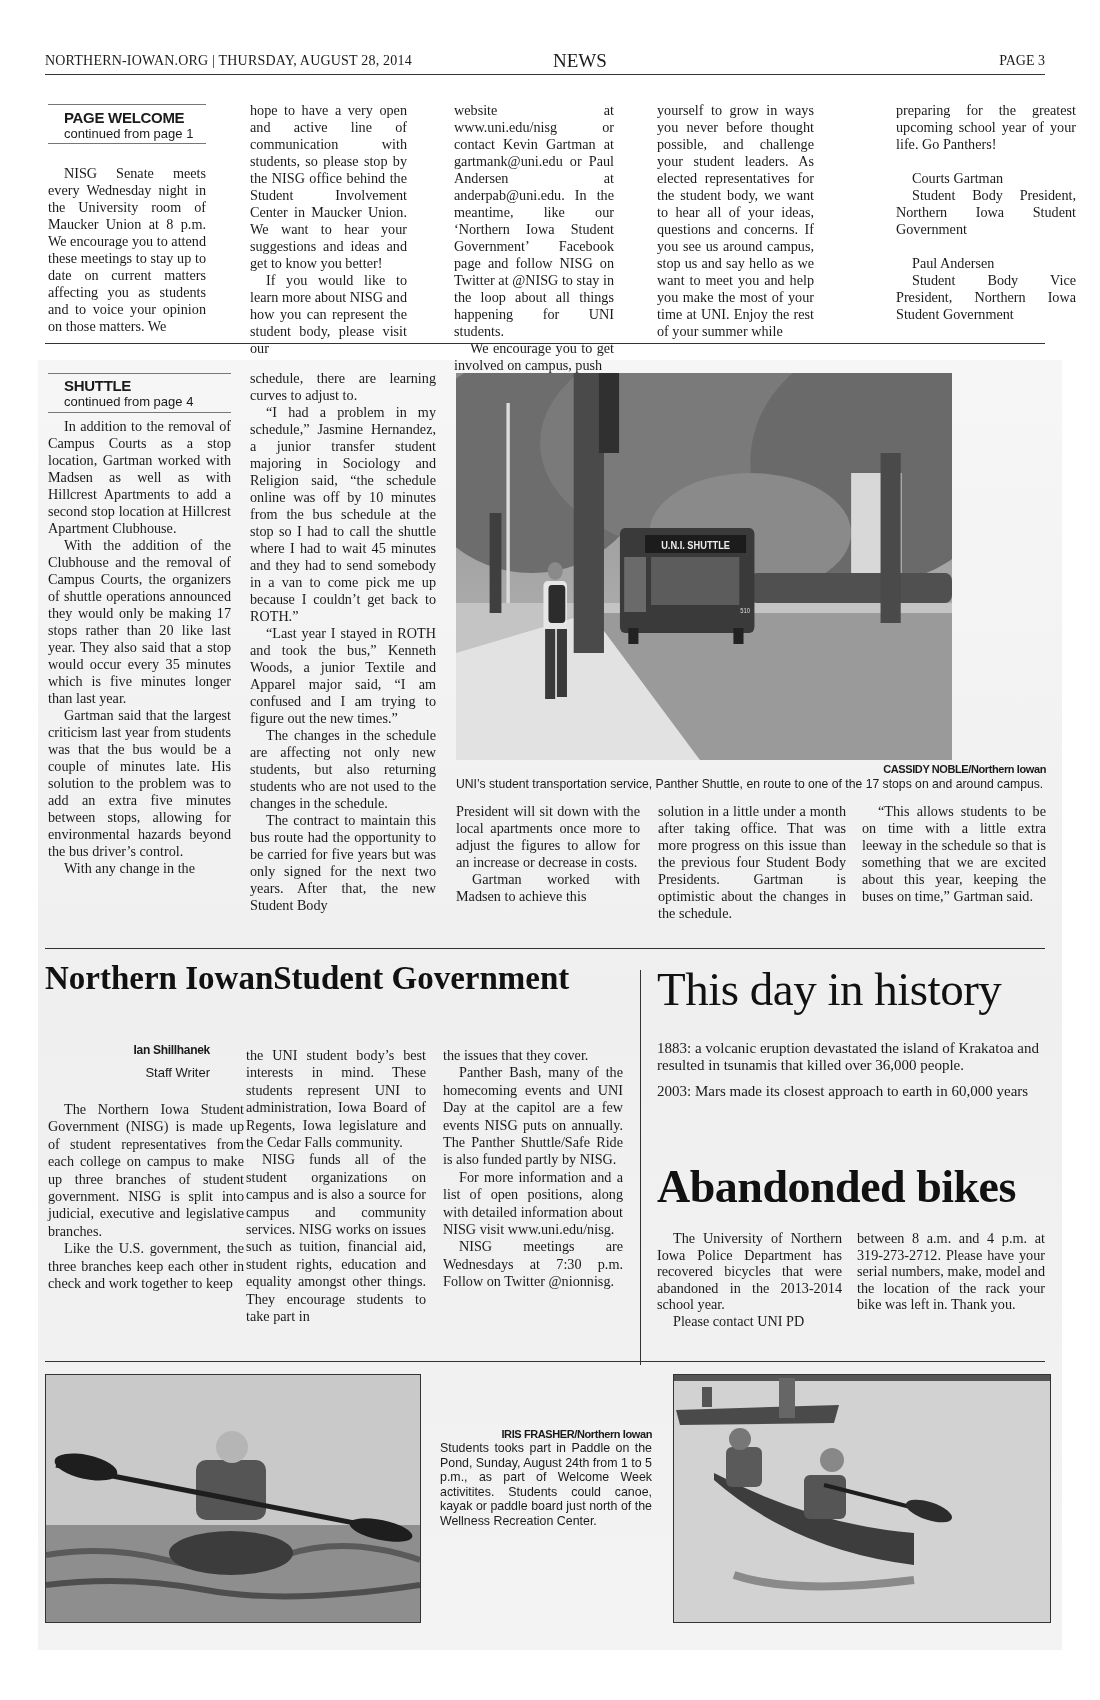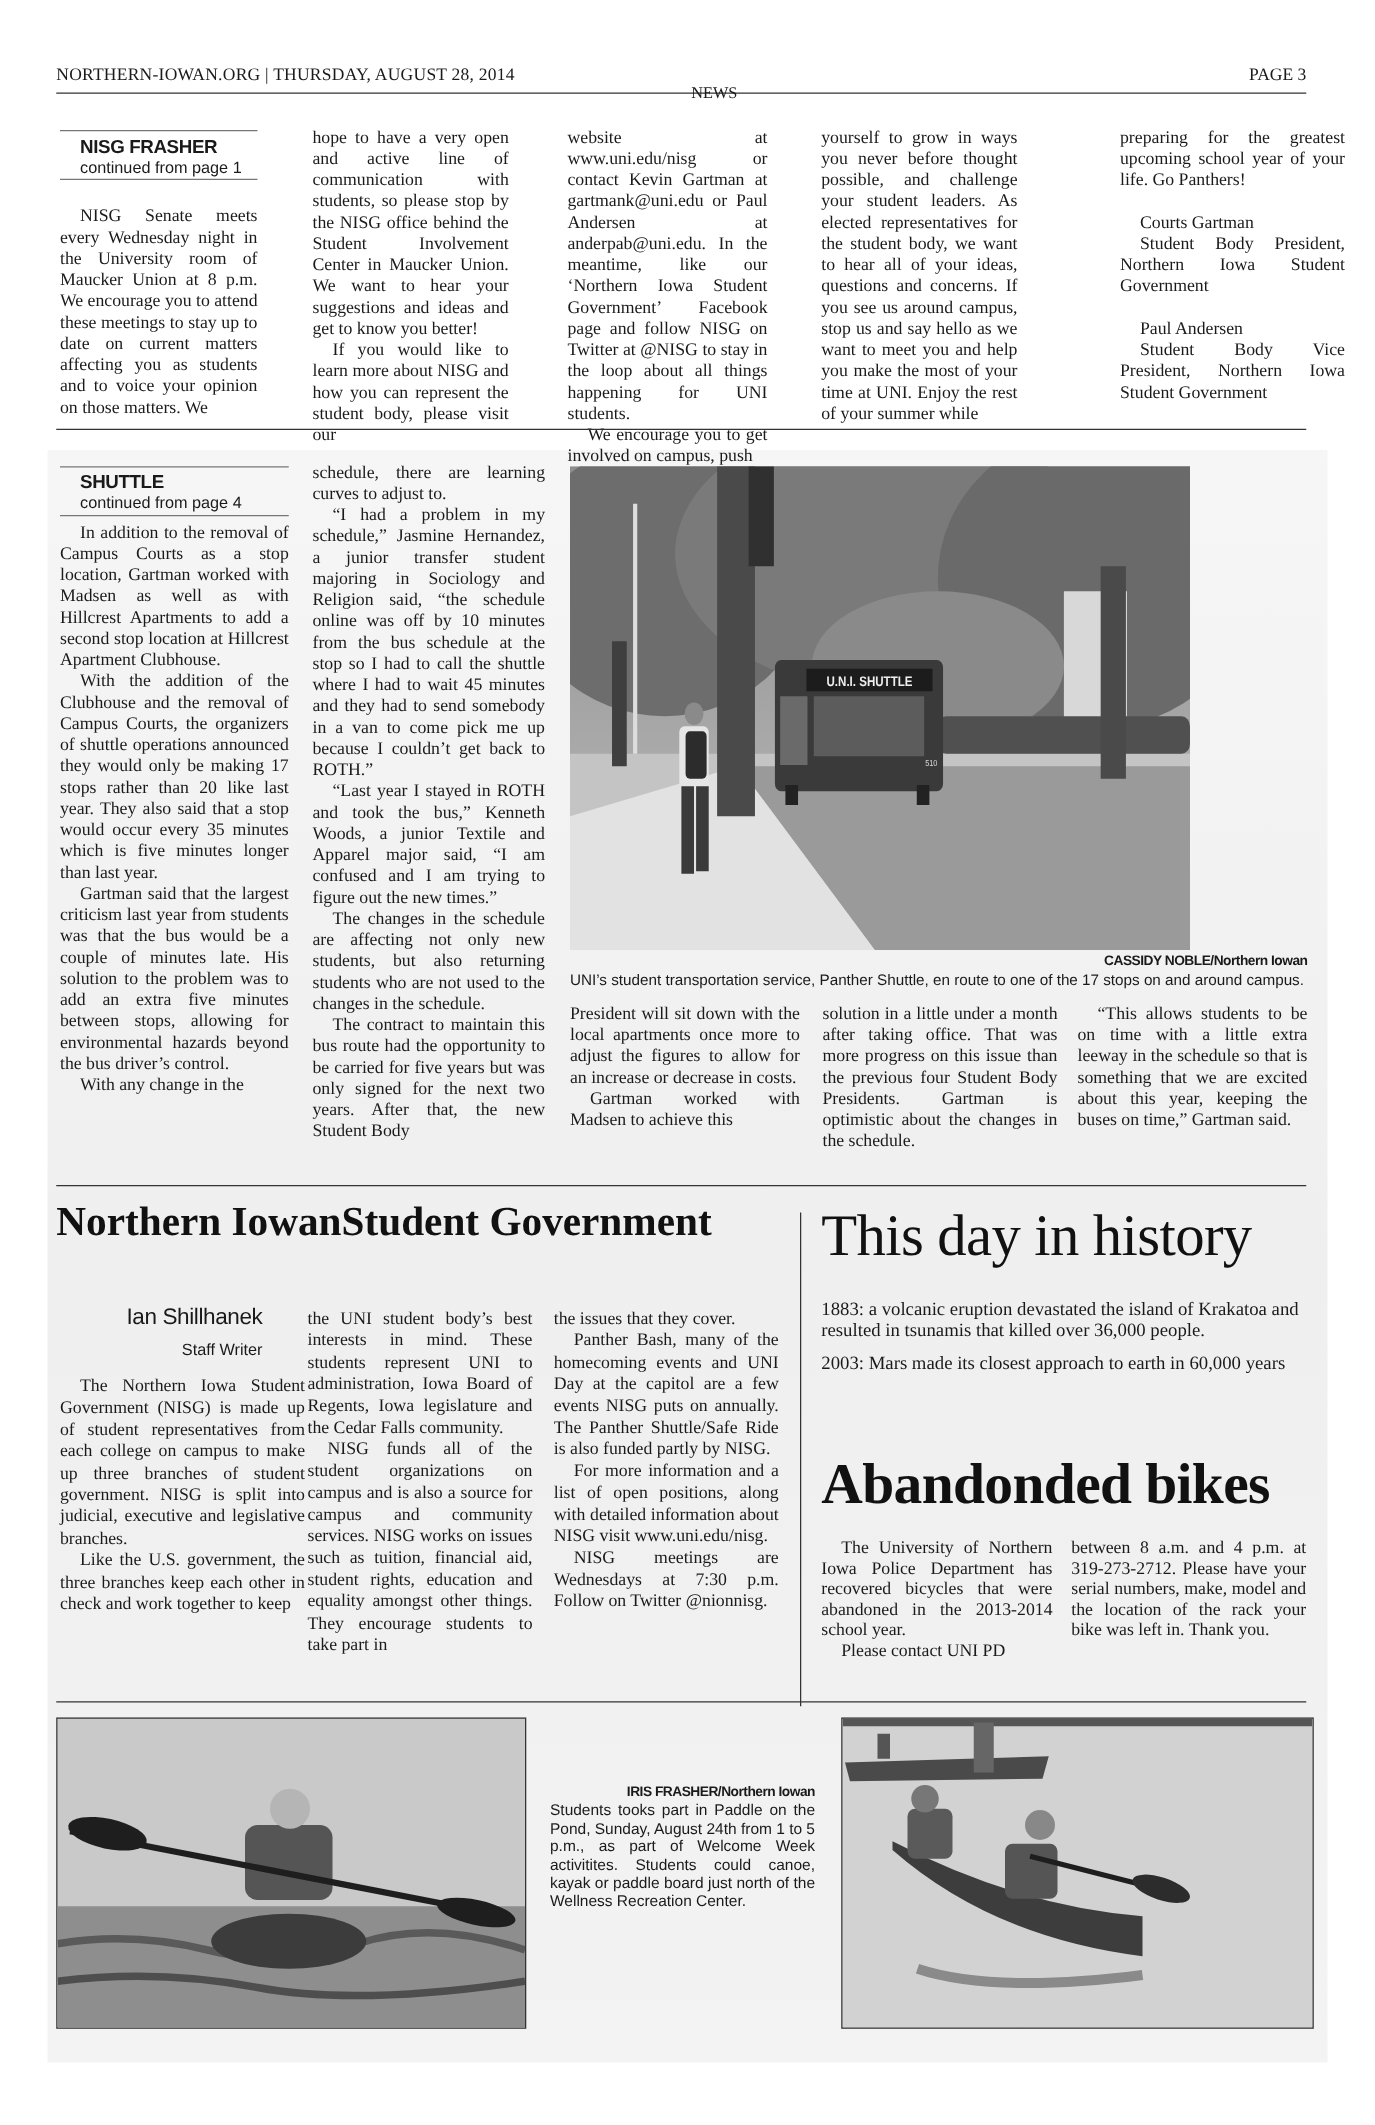--- a/index.html
+++ b/index.html
@@ -10,21 +10,21 @@
     color: #1a1a1a;
   }
   .page { position: absolute; left: 0; top: 0; width: 1100px; height: 1700px; }
   .grey-zone {
     position: absolute; left: 38px; right: 38px;
     background: linear-gradient(180deg, #f6f6f6 0%, #efefef 50%, #f3f3f3 100%);
   }
   
   .masthead { position: absolute; left: 45px; top: 50px; width: 1000px; height: 24px; border-bottom: 1.5px solid #333; }
   .mh-left { position: absolute; left: 0; top: 3px; font-size: 14px; letter-spacing: 0.2px; }
-  .mh-center { position: absolute; left: 508px; top: 16px; font-size: 13px; }
+  .mh-center { position: absolute; left: 508px; top: 0px; font-size: 19px; }
   .mh-right { position: absolute; right: 0; top: 3px; font-size: 14px; }
 
   .col { position: absolute; font-size: 14.2px; line-height: 17px; text-align: justify; }
   .col p { margin: 0; text-indent: 16px; }
   .col p.noindent { text-indent: 0; }
   .col p.gap { margin-top: 17px; }
 
   .jump-box { position: absolute; border-top: 1px solid #777; border-bottom: 1px solid #777; font-family: "Liberation Sans", sans-serif; padding: 6px 0 8px 16px; box-sizing: border-box; }
   .jump-title { font-weight: bold; font-size: 15px; letter-spacing: -0.3px; }
   .jump-sub { font-size: 13px; }
@@ -34,41 +34,41 @@
 
   .photo { position: absolute; overflow: hidden; background: #cfcfcf; }
   .photo svg { width: 100%; height: 100%; display: block; }
   .photo.bordered { border: 1px solid #333; }
 
   .credit { position: absolute; font-family: "Liberation Sans", sans-serif; font-weight: bold; font-size: 11px; letter-spacing: -0.4px; text-align: right; }
   .caption { position: absolute; font-family: "Liberation Sans", sans-serif; font-size: 12.5px; line-height: 15px; }
 
   .headline { position: absolute; font-weight: bold; color: #111; white-space: nowrap; }
   .byline { position: absolute; font-family: "Liberation Sans", sans-serif; text-align: right; }
-  .byline .name { font-weight: normal; font-size: 18px; letter-spacing: -0.3px; }
+  .byline .name { font-weight: bold; font-size: 12px; letter-spacing: -0.3px; }
   .byline .role { font-size: 13px; margin-top: 8px; }
 
   .history { position: absolute; font-family: "Liberation Serif", serif; font-size: 15px; line-height: 16.5px; }
   .history p { margin: 0 0 10px 0; }
 </style>
 </head>
 <body>
 
 <div class="page">
 
   <div class="grey-zone" style="top:360px; height:1290px;"></div>
 
   <div class="masthead">
     <span class="mh-left">NORTHERN-IOWAN.ORG | THURSDAY,  AUGUST 28, 2014</span>
     <span class="mh-center">NEWS</span>
     <span class="mh-right">PAGE 3</span>
   </div>
 
   <div class="jump-box" style="left:48px; top:104px; width:158px; height:40px; padding-top:4px;">
-    <div class="jump-title">NISG FRASHER</div>
+    <div class="jump-title">PAGE WELCOME</div>
     <div class="jump-sub">continued from page 1</div>
   </div>
 
   <div class="col" style="left:48px; top:165px; width:158px;">
     <p>NISG Senate meets every Wednesday night in the University room of Maucker Union at 8 p.m. We encourage you to attend these meetings to stay up to date on current matters affecting you as students and to voice your opinion on those matters. We</p>
   </div>
   <div class="col" style="left:250px; top:102px; width:157px;">
     <p class="noindent">hope to have a very open and active line of communication with students, so please stop by the NISG office behind the Student Involvement Center in Maucker Union. We want to hear your suggestions and ideas and get to know you better!</p>
     <p>If you would like to learn more about NISG and how you can represent the student body, please visit our</p>
   </div>

